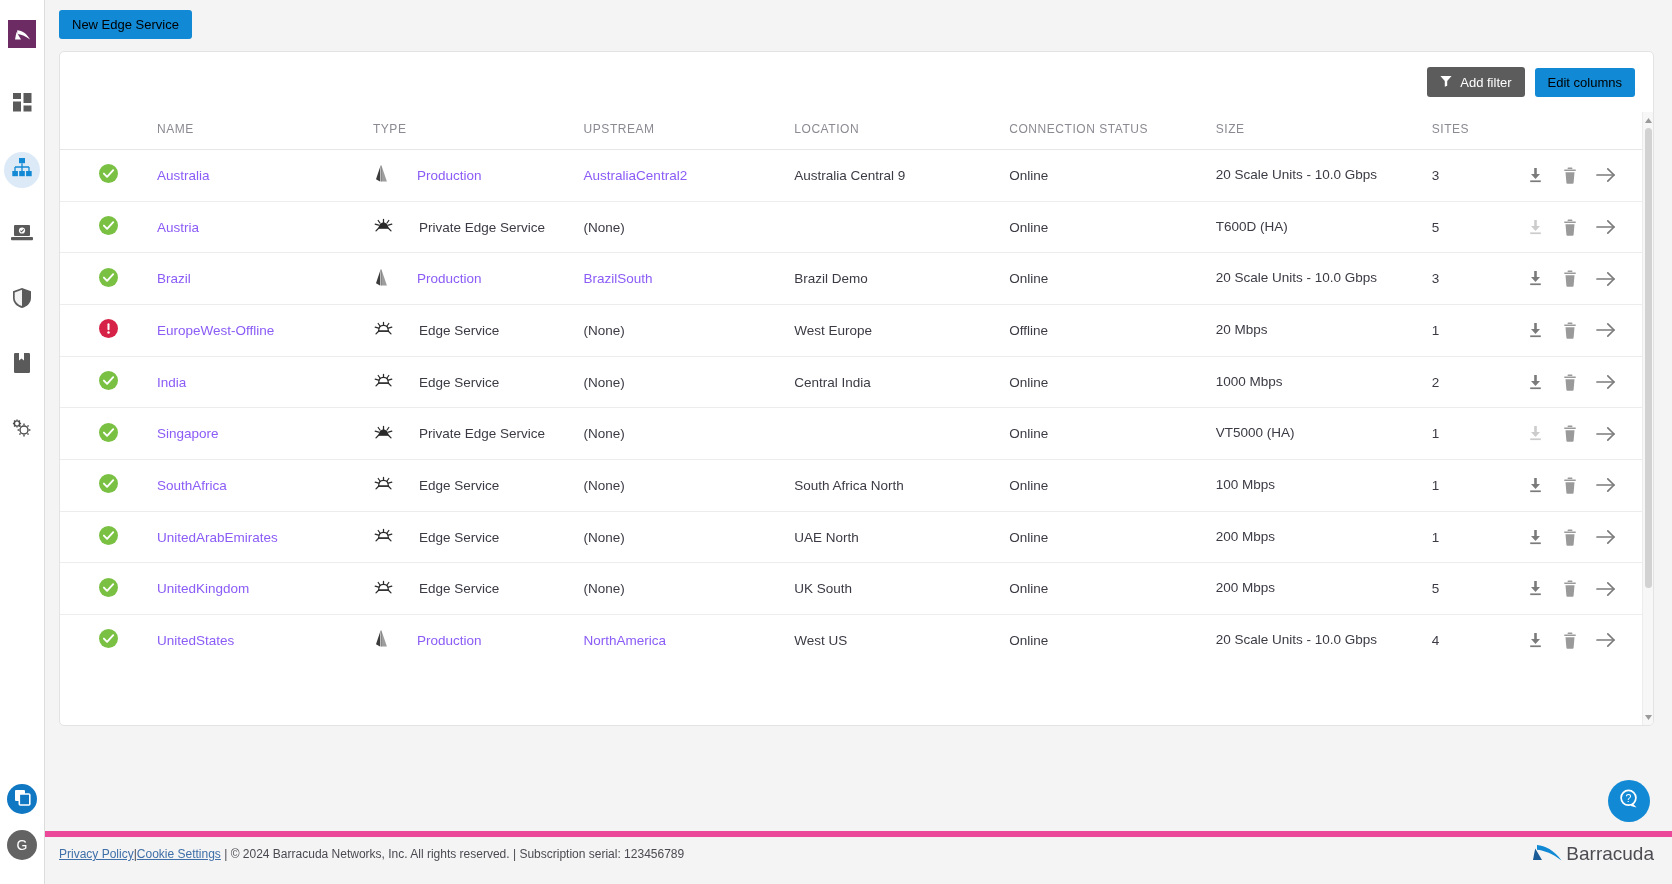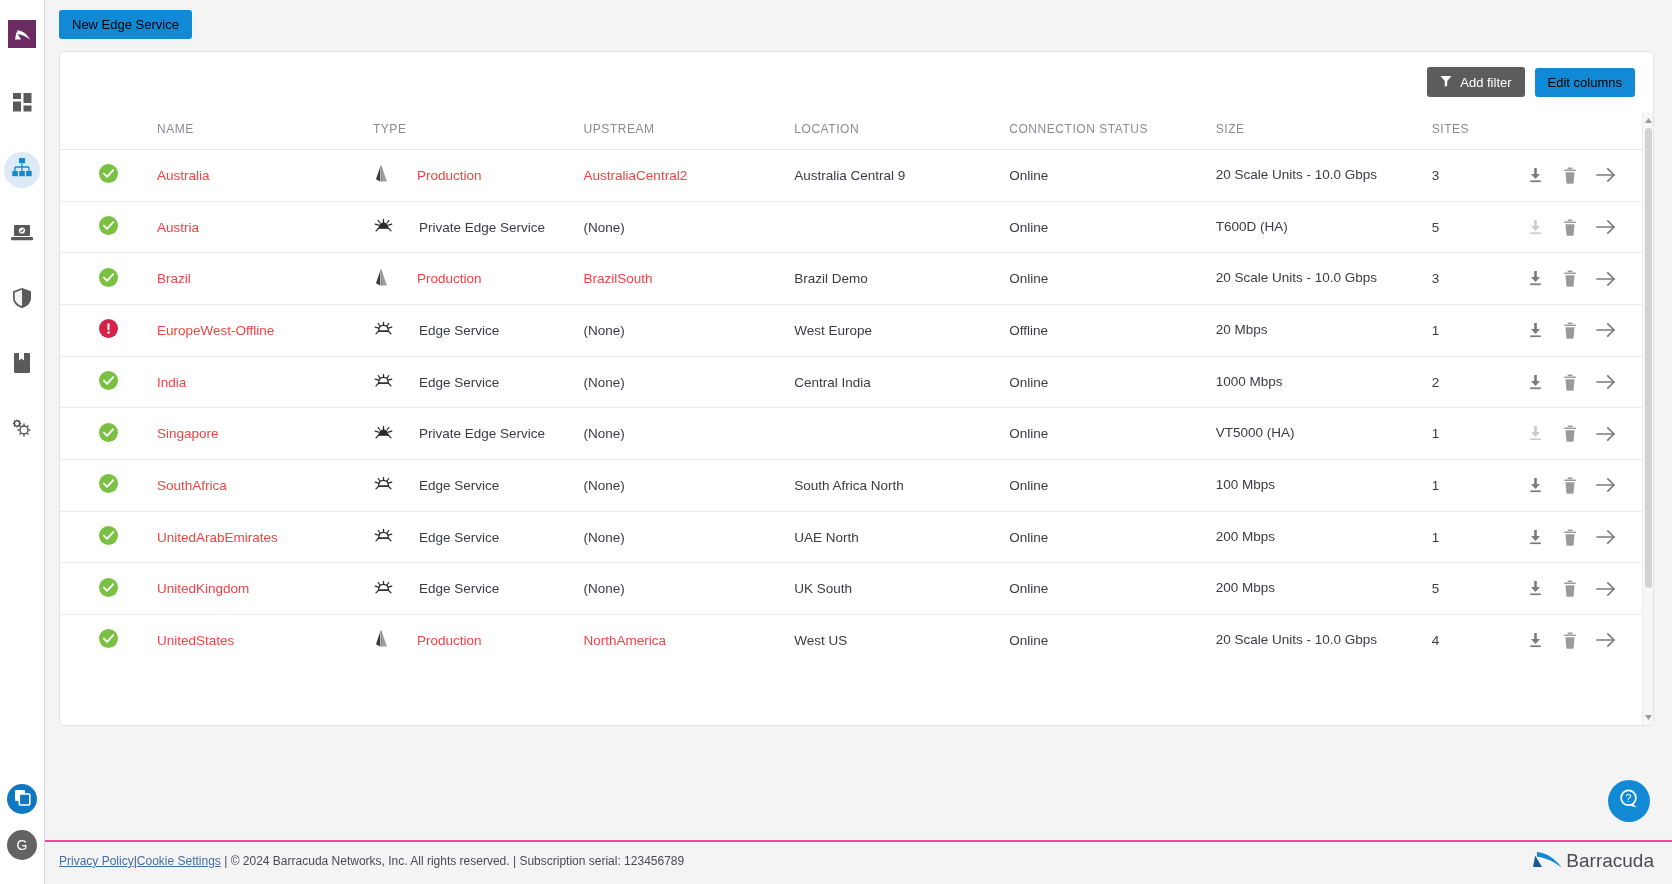--- a/index.html
+++ b/index.html
@@ -82,21 +82,21 @@
   .c-status { width: 92px; padding-left: 0; text-align: center; }
   .c-name   { width: 205px; }
   .c-type   { width: 200px; }
   .c-up     { width: 200px; }
   .c-loc    { width: 204px; }
   .c-conn   { width: 196px; }
   .c-size   { width: 205px; }
   .c-sites  { width: 90px; }
   .c-act    { width: 120px; }
 
-  .lnk { color: #ef4444; cursor: pointer; }
+  .lnk { color: #8b5cf6; cursor: pointer; }
   .type-cell { display: flex; align-items: center; gap: 25px; }
   .size-cell { line-height: 1.68; padding-right: 28px; }
 
   .acts { display: flex; align-items: center; gap: 18px; justify-content: flex-start; }
   .act { cursor: pointer; display: inline-flex; }
   .act.disabled { opacity: .38; cursor: default; }
 
   
   .sbar {
     position: absolute; top: 0; right: 0; width: 11px; height: 100%;
@@ -107,22 +107,22 @@
   .sbar-thumb { position: absolute; left: 2px; top: 16px; width: 7px; height: 460px; background: #d2d2d2; border-radius: 4px; cursor: pointer; }
 
   
   .help-fab {
     position: absolute; right: 22px; bottom: 62px; width: 42px; height: 42px; border-radius: 50%;
     background: #1189d4; display: flex; align-items: center; justify-content: center; cursor: pointer;
   }
 
   
   .footer {
-    position: absolute; left: 0; right: 0; bottom: 4px; height: 40px;
-    background: #f4f4f4; border-top: 2px solid #ec4899;
+    position: absolute; left: 0; right: 0; bottom: 13px; height: 40px;
+    background: #f4f4f4; border-top: 6px solid #ec4899;
     display: flex; align-items: center; justify-content: space-between;
     padding: 0 18px 0 14px; font-size: 12px; color: #4a4a52; text-align: right;
   }
   .footer a { color: #3f6fa8; text-decoration: underline; cursor: pointer; }
   .brand { display: flex; align-items: center; gap: 1px; font-size: 19px; color: #4c4c52; }
 </style>
 </head>
 <body>
 
 <div id="app">

